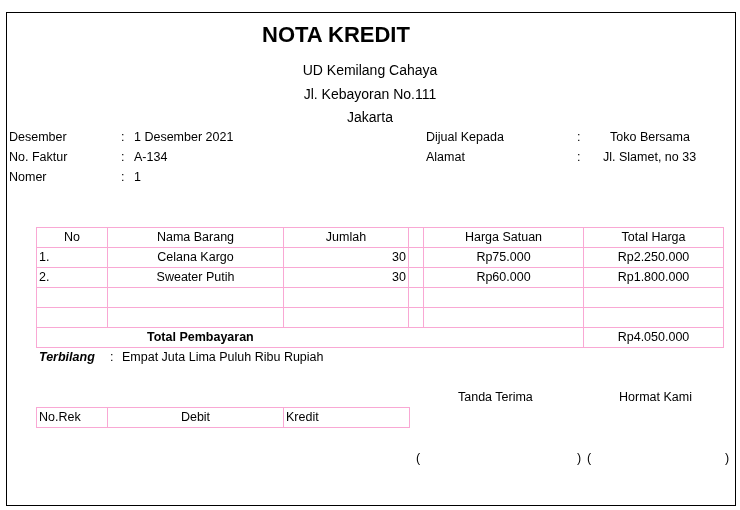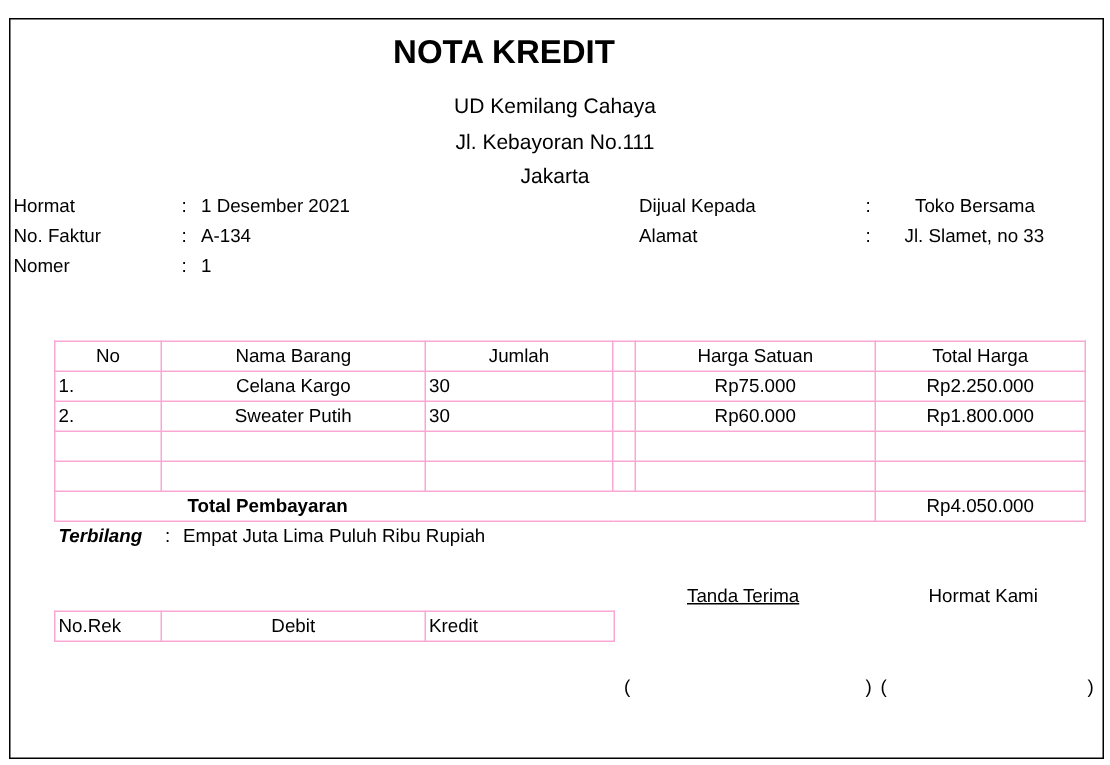--- a/index.html
+++ b/index.html
@@ -6,38 +6,38 @@
   body { width:740px; height:510px; position:relative; overflow:hidden;
          font-family:"Liberation Sans", sans-serif; font-size:12.5px; color:#000; }
   .frame { position:absolute; left:6px; top:12px; width:730px; height:494px;
            border:1px solid #000; box-sizing:border-box; }
   .abs { position:absolute; white-space:nowrap; }
   .title { left:0; width:672px; top:22px; font-size:22px; font-weight:bold; text-align:center; }
   .hdr { left:0; width:740px; text-align:center; font-size:14px; }
   table.grid { position:absolute; border-collapse:collapse; table-layout:fixed; }
   table.grid td { border:1px solid #f9a8d4; height:19px; padding:0 2px; font-size:12.5px;
                   white-space:nowrap; overflow:hidden; line-height:19px; }
-  .r { }
+  .r { text-align:right; }
   .c { text-align:center; }
   .l { text-align:left; }
   .b { font-weight:bold; }
   .bi { font-weight:bold; font-style:italic; }
 </style>
 </head>
 <body>
 
 <div class="frame"></div>
 
 <div class="abs title">NOTA KREDIT</div>
 <div class="abs hdr" style="top:62px;">UD Kemilang Cahaya</div>
 <div class="abs hdr" style="top:86px;">Jl. Kebayoran No.111</div>
 <div class="abs hdr" style="top:109px;">Jakarta</div>
 
 <div>
-  <div class="abs" style="left:9px; top:130px;">Hormat</div>
+  <div class="abs" style="left:9px; top:130px;">Desember</div>
   <div class="abs" style="left:121px; top:130px;">:</div>
   <div class="abs" style="left:134px; top:130px;">1 Desember 2021</div>
 
   <div class="abs" style="left:9px; top:150px;">No. Faktur</div>
   <div class="abs" style="left:121px; top:150px;">:</div>
   <div class="abs" style="left:134px; top:150px;">A-134</div>
 
   <div class="abs" style="left:9px; top:170px;">Nomer</div>
   <div class="abs" style="left:121px; top:170px;">:</div>
   <div class="abs" style="left:134px; top:170px;">1</div>
@@ -97,31 +97,31 @@
   </tr>
   <tr>
     <td></td>
     <td></td>
     <td></td>
     <td></td>
     <td></td>
     <td></td>
   </tr>
   <tr>
-    <td colspan="5" class="b" style="text-align:left; padding-left:88px;">Total Pembayaran</td>
+    <td colspan="5" class="b" style="text-align:left; padding-left:110px;">Total Pembayaran</td>
     <td class="c">Rp4.050.000</td>
   </tr>
 </tbody>
   </table>
 
 <div class="abs bi" style="left:39px; top:350px;">Terbilang</div>
 <div class="abs" style="left:110px; top:350px;">:</div>
 <div class="abs" style="left:122px; top:350px;">Empat Juta Lima Puluh Ribu Rupiah</div>
 
-<div class="abs" style="left:458px; top:390px;text-decoration:underline;">Tanda Terima</div>
+<div class="abs" style="left:458px; top:390px;">Tanda Terima</div>
 <div class="abs" style="left:619px; top:390px;">Hormat Kami</div>
 <div class="abs" style="left:416px; top:451px;">(</div>
 <div class="abs" style="left:577px; top:451px;">)</div>
 <div class="abs" style="left:587px; top:451px;">(</div>
 <div class="abs" style="left:725px; top:451px;">)</div>
 
 <table class="grid" style="left:36px; top:407px; width:373px;">
   <colgroup>
     <col style="width:71px">
       <col style="width:176px">

